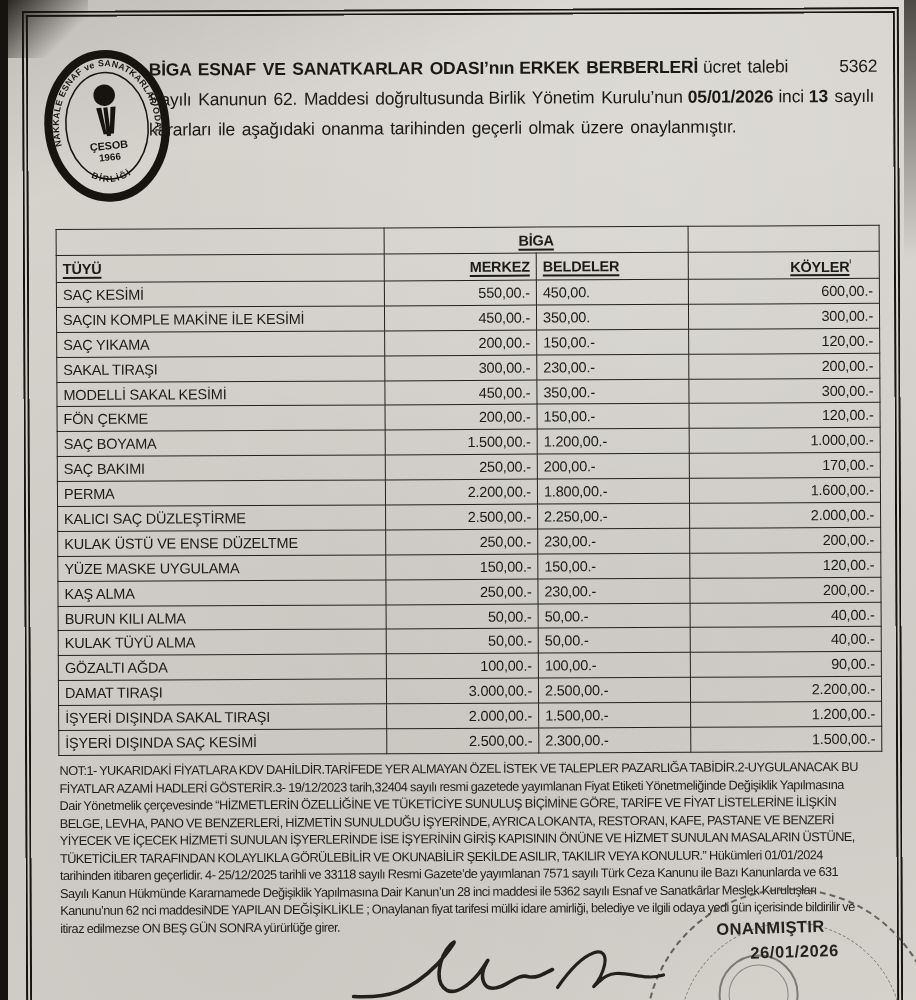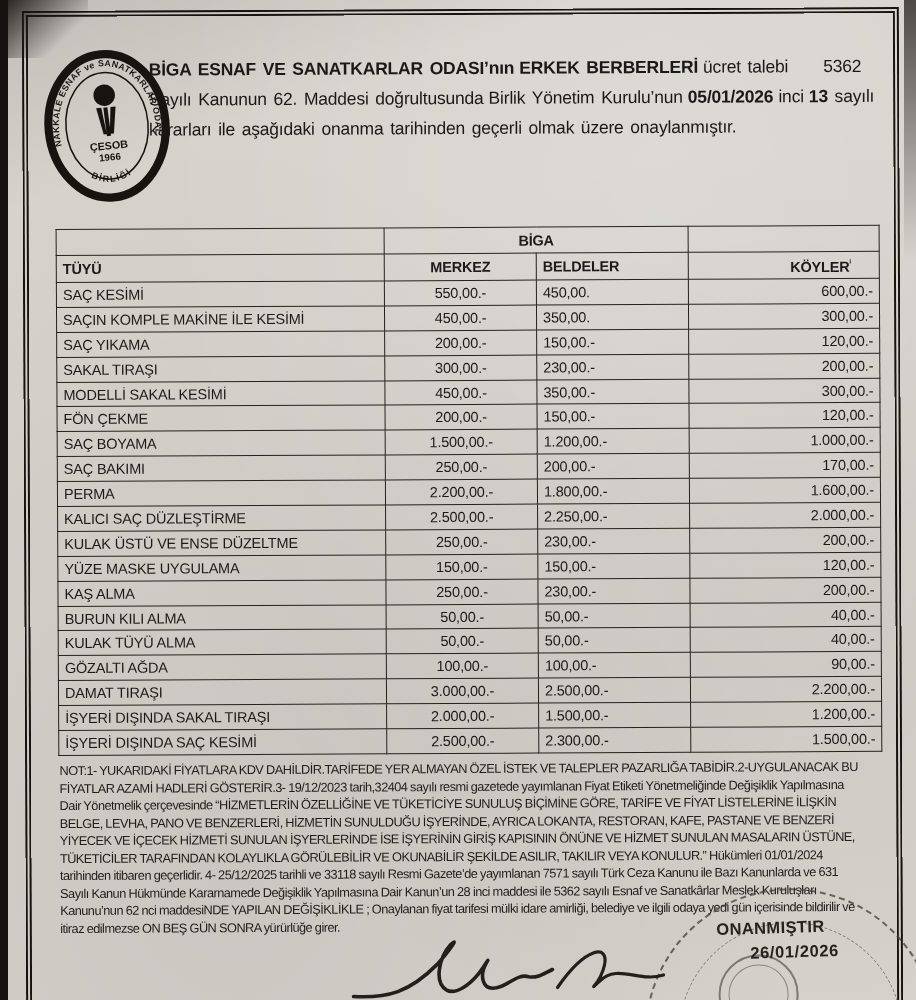--- a/index.html
+++ b/index.html
@@ -35,35 +35,35 @@
   .content { position:absolute; inset:0; transform:rotate(-0.3deg); }
 
   
   .seal-wrap { position:absolute; left:42px; top:46px; width:134px; height:156px; transform:rotate(-5deg); }
   .header-text {
     position:absolute; left:151px; top:53px; width:748px;
     font-size:17.5px; line-height:30px; letter-spacing:-0.2px; color:#1b1916;
     word-spacing:2px;
   }
   .header-text .b { font-weight:bold; }
-  .lawno { margin-left:30px;text-align:center; }
+  .lawno { margin-left:46px;text-align:center; }
   .hsp { margin-right:5px; }
 
   
   .tariff { position:absolute; left:57px; top:227px; width:824px; border-collapse:collapse; table-layout:fixed; }
   .tariff td, .tariff th {
     border:1.6px solid #25221e;
     font-size:14.5px; letter-spacing:-0.2px; color:#1d1b18;
     height:24.9px; padding:0 6px; overflow:hidden; white-space:nowrap;
   }
   .tariff .group-row td { height:26px; }
   .tariff .head-row th { height:27px; font-weight:bold; }
-  .u { text-underline-offset:3px; text-decoration-thickness:1.5px; }
+  .u { text-decoration:underline; text-underline-offset:3px; text-decoration-thickness:1.5px; }
   .c-cinsi   { width:328px; text-align:left;  padding-left:9px; }
-  .c-merkez  { width:170px; text-align:center;border-radius:6px; }
+  .c-merkez  { width:170px; text-align:right;border-radius:6px; }
   .c-beldeler{ width:135px; text-align:left; padding-right:22px; }
   .c-koyler  { width:191px; text-align:right; padding-right:27px; }
   th.c-cinsi { text-align:left; } th.c-beldeler { padding-right:14px; } th.c-koyler { padding-right:28px; }
   .group-biga { text-align:center; font-weight:bold; }
   sup.mark { font-size:9px; }
 
   
   .notes { position:absolute; left:58px; top:760px; width:836px; }
   .note-line {
     font-size:12.8px; line-height:17.5px; letter-spacing:-0.55px; word-spacing:-0.3px;

